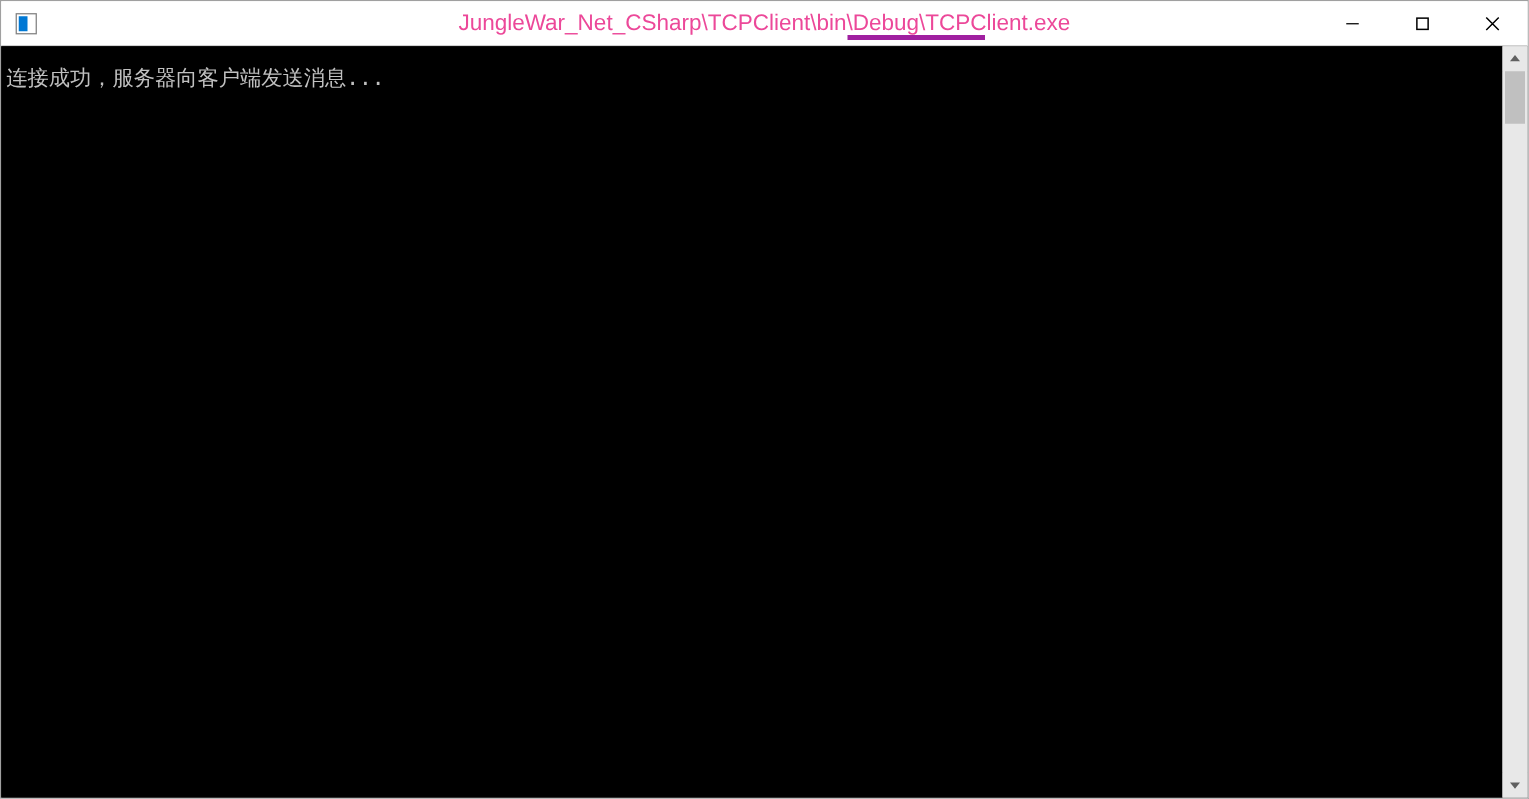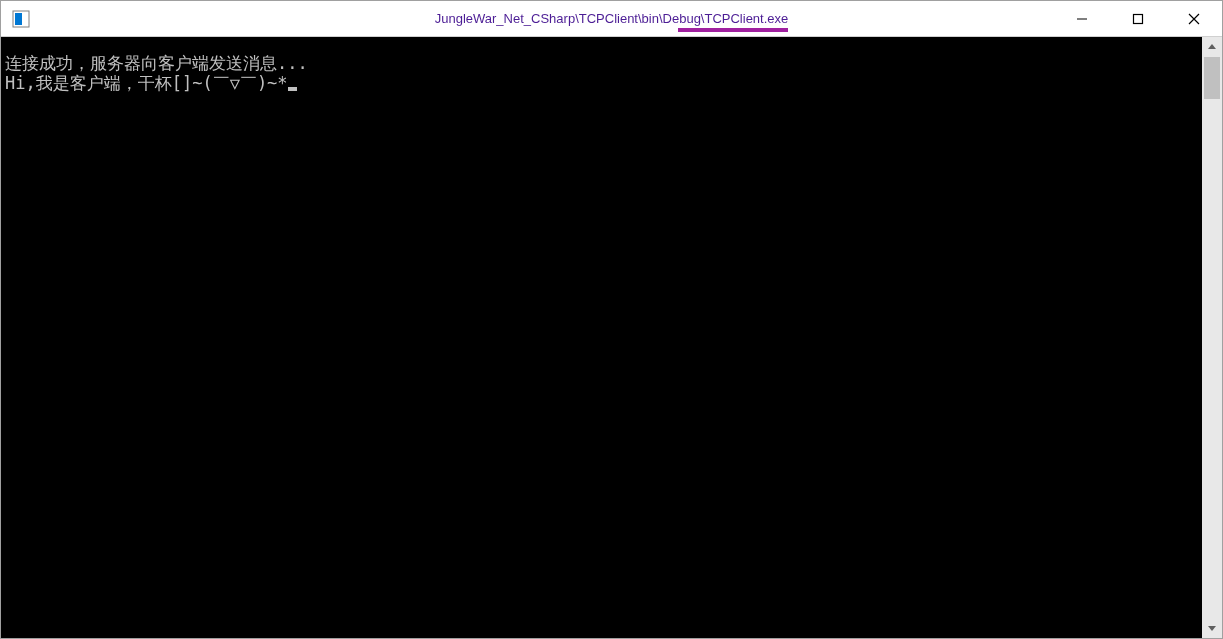--- a/index.html
+++ b/index.html
@@ -40,22 +40,22 @@
       justify-content: center;
     }
     .app-icon svg {
       width: 18px;
       height: 18px;
     }
     .title-text {
       position: absolute;
       left: 50%;
       transform: translateX(-50%);
-      font-size: 13px;
-      color: #4c1d95;
+      font-size: 18px;
+      color: #ec4899;
       white-space: nowrap;
     }
     .title-underline {
       position: absolute;
       left: 50%;
       transform: translateX(66px);
       bottom: 4px;
       width: 110px;
       height: 4px;
       background: #a020a0;
@@ -169,21 +169,21 @@
           </svg>
       </div>
       <div class="win-btn close">
         <svg viewBox="0 0 12 12">
             <path d="M1 1 L11 11 M11 1 L1 11" stroke="currentColor" stroke-width="1.2" fill="none"></path>
           </svg>
       </div>
     </div>
   </div>
   <div class="console-area">
-    <div class="console-content"><span class="console-line">连接成功，服务器向客户端发送消息...</span><span class="console-line"><span>Hi,我是客户端，干杯[]~(￣▽￣)~*</span><span class="cursor"></span></span></div>
+    <div class="console-content"><span class="console-line">连接成功，服务器向客户端发送消息...</span></div>
     <div class="scrollbar">
       <div class="scroll-arrow">
         <svg viewBox="0 0 10 10">
             <path d="M5 2 L9 7 L1 7 Z"></path>
           </svg>
       </div>
       <div class="scroll-track">
         <div class="scroll-thumb"></div>
       </div>
       <div class="scroll-arrow">

